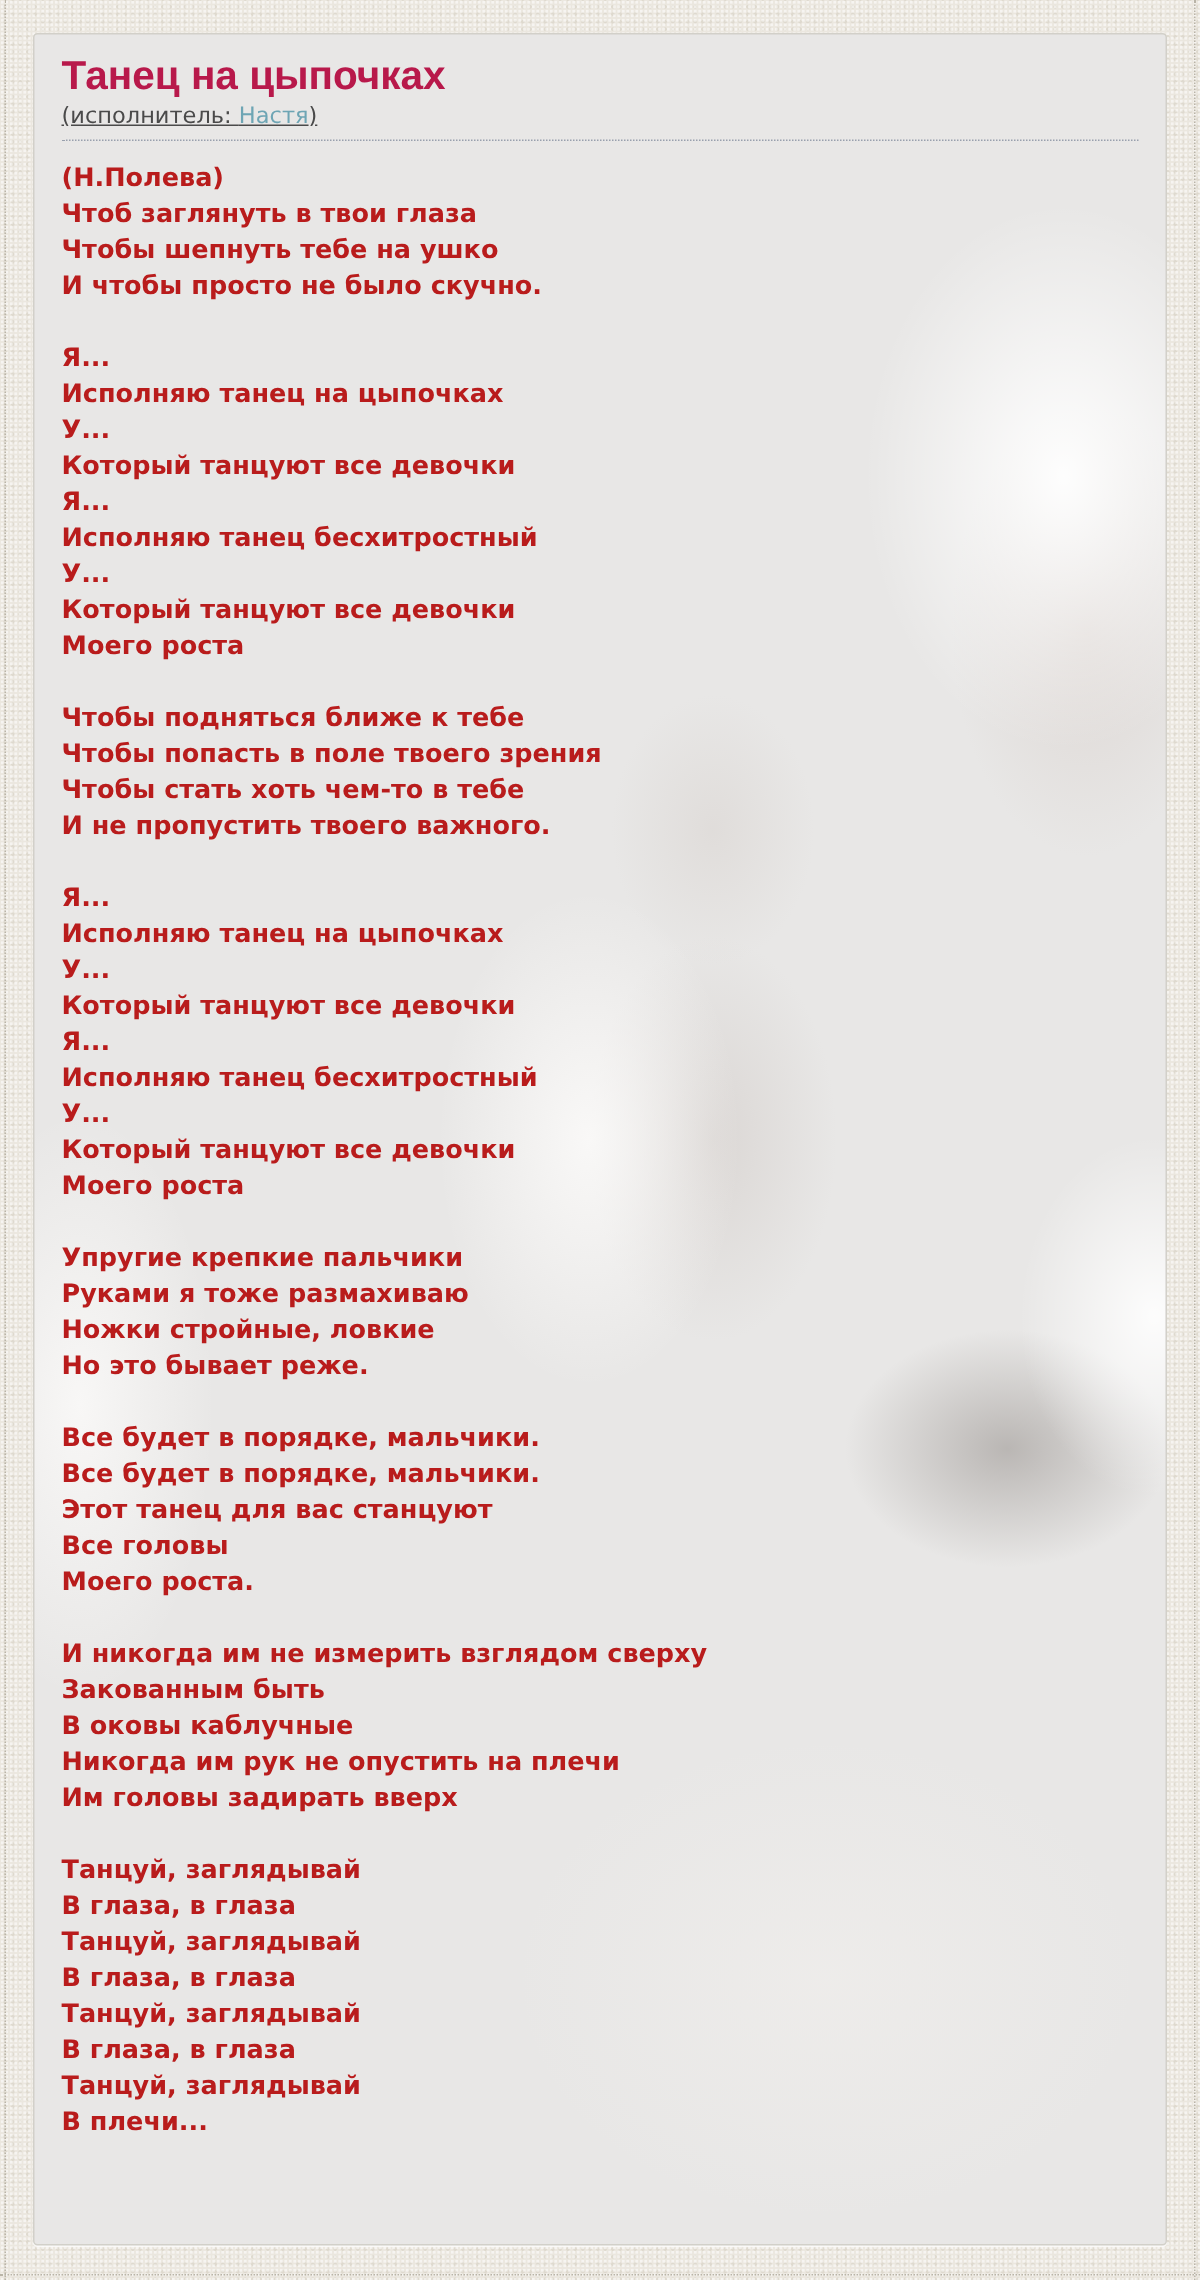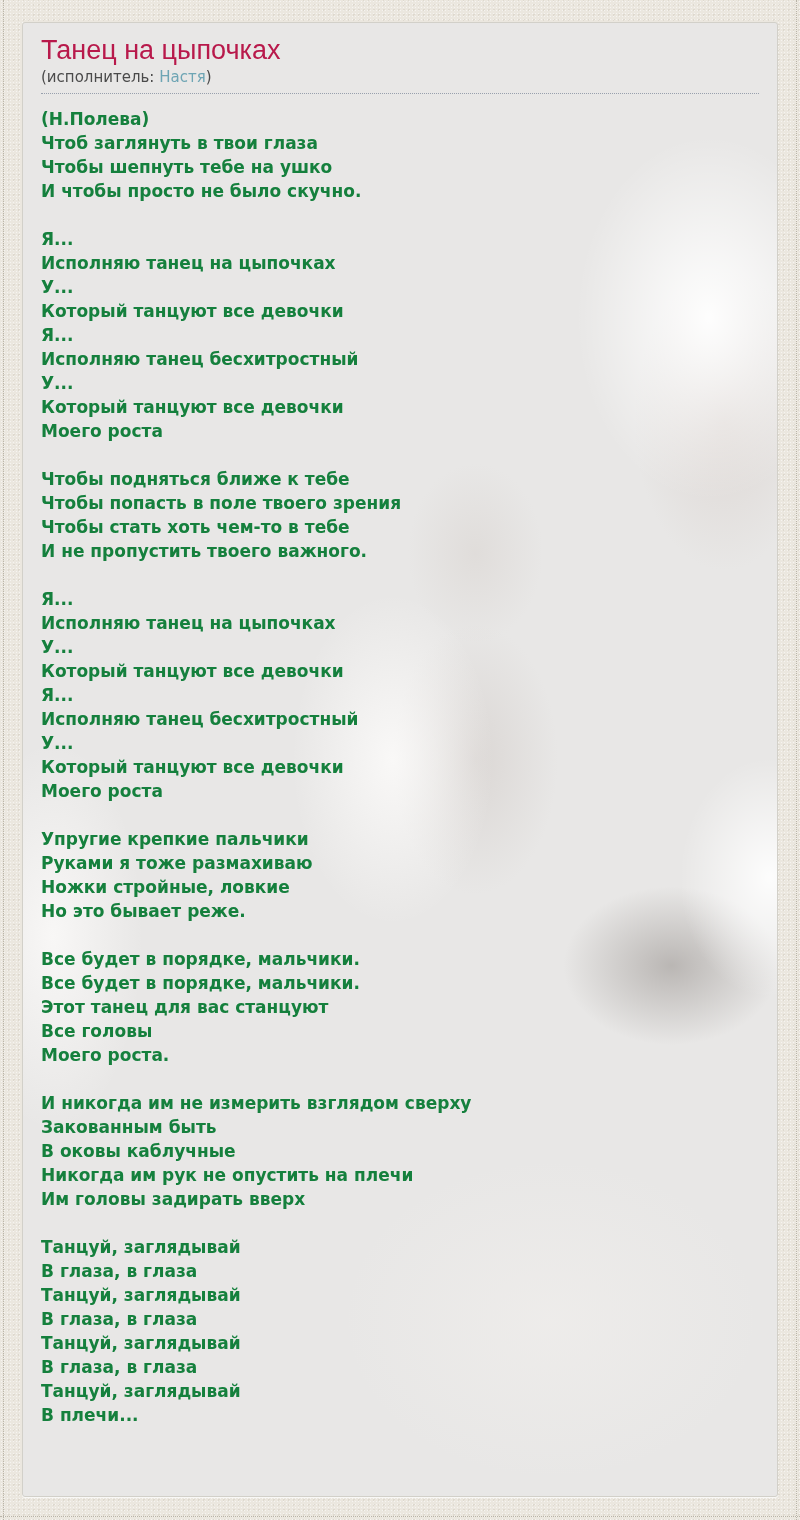--- a/index.html
+++ b/index.html
@@ -70,42 +70,43 @@
   }
 
   .content{
     position:relative;
     padding:12px 18px 0 18px;
   }
 
   .song-title{
     font-family:"Liberation Sans","DejaVu Sans",sans-serif;
     font-size:27px; line-height:30px;
-    font-weight:400;
+    font-weight:700;
     color:#b8194b;
   }
 
   .artist-line{
     margin-top:3px;
     padding-bottom:7px;
     font-size:15px; line-height:18px;
     color:#4a4a4a;
     border-bottom:1px dotted #98a0ad;
+    text-decoration:underline;
   }
   .artist-link{
     color:#6ea5b4;
     text-decoration:none;
     cursor:pointer;
   }
 
   .lyrics{
     margin-top:13px;
     font-size:17px; line-height:24px;
     font-weight:700;
-    color:#15803d;
+    color:#b91c1c;
   }
   .stanza{ margin-bottom:24px; }
   .stanza:last-child{ margin-bottom:0; }
 </style>
 </head>
 <body>
 
 <div class="edge-v edge-left"></div>
 <div class="edge-v edge-right"></div>
 <div class="edge-bottom"></div>

